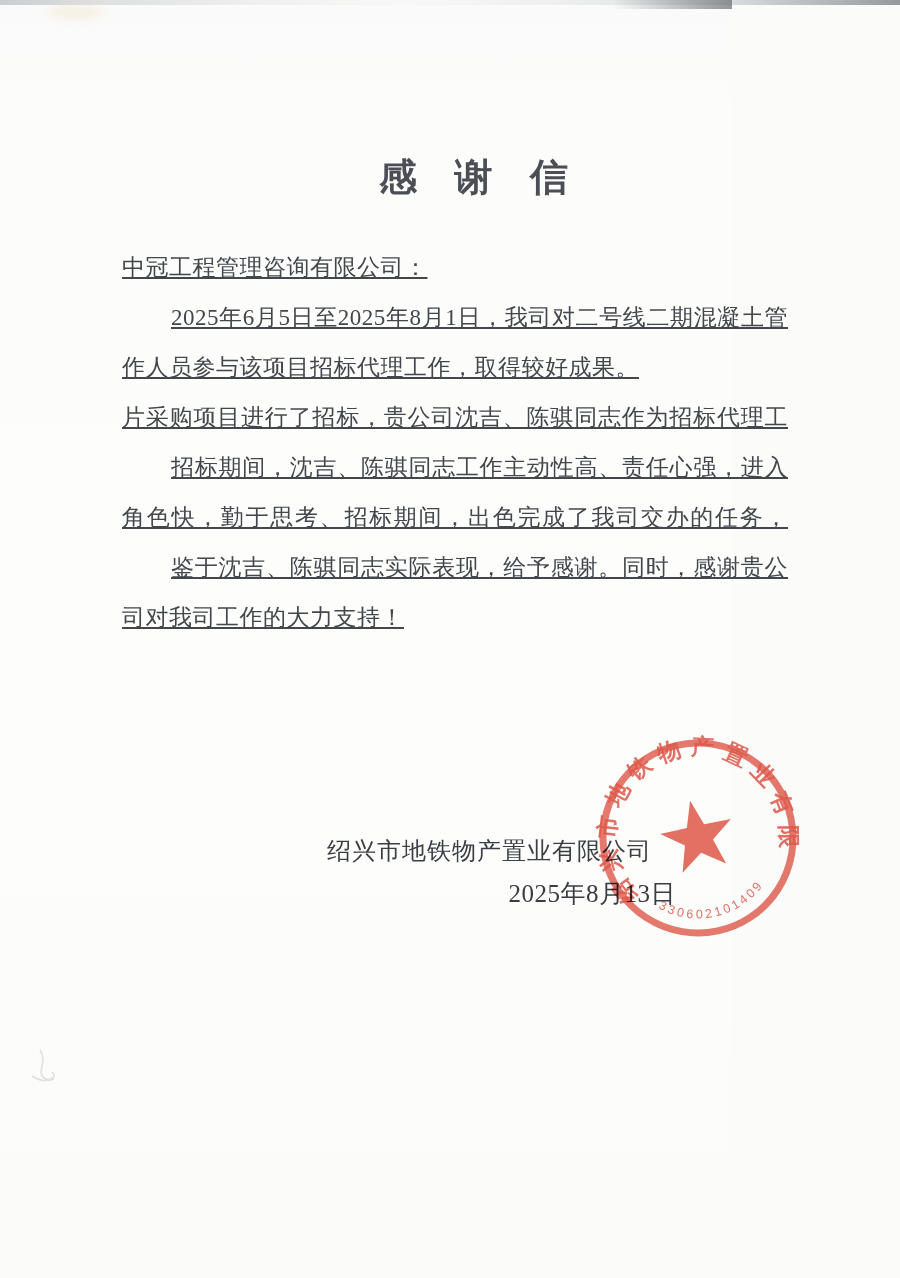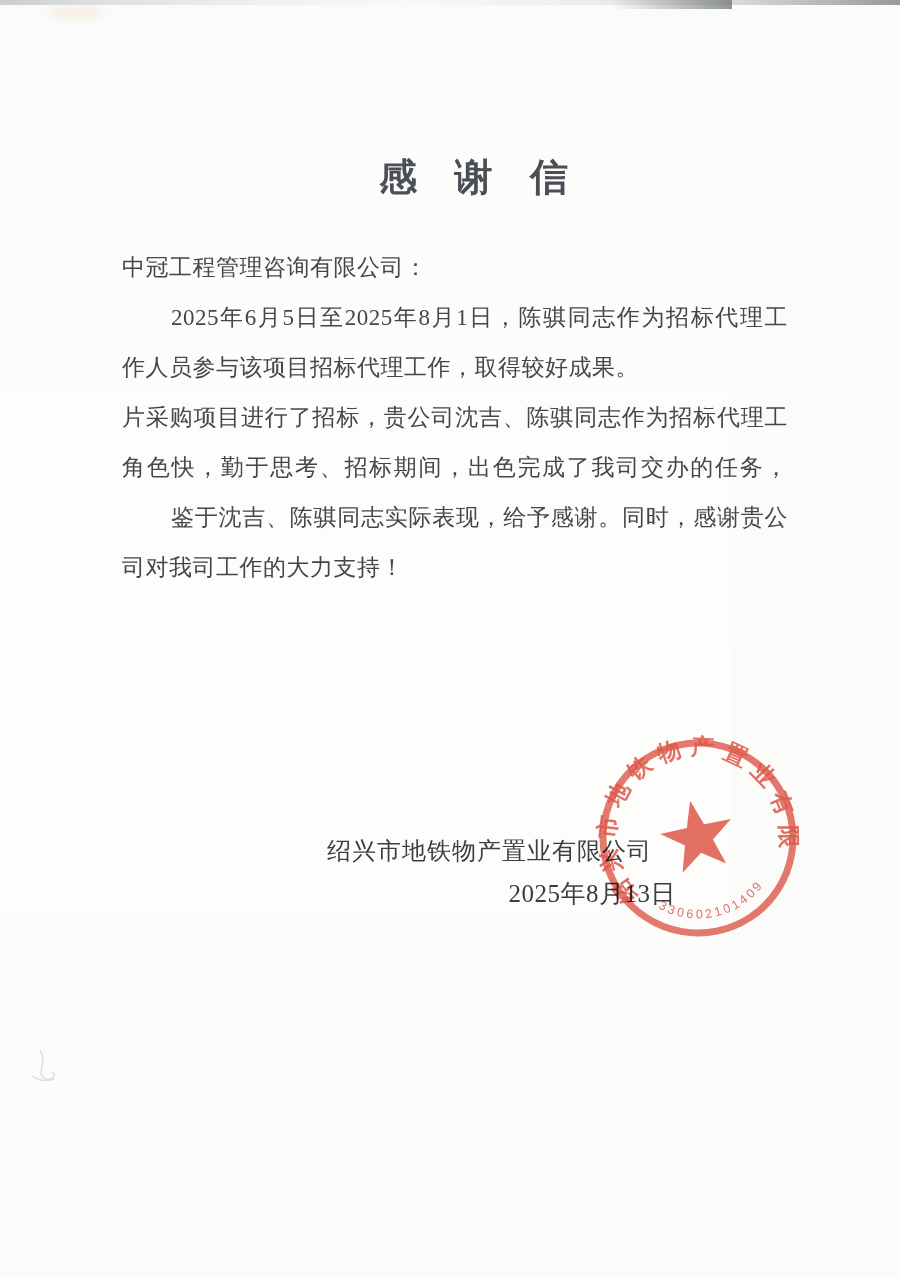--- a/index.html
+++ b/index.html
@@ -52,20 +52,21 @@
     font-weight: bold;
     color: #4b4f55;
     letter-spacing: 5px;
     word-spacing: 17px;
   }
   .body-text {
     position: absolute; left: 122px; top: 243px;
     width: 666px;
     font-size: 23px;
     color: #43474c;
+    text-decoration: underline;
   }
   .line {
     height: 50px;
     line-height: 50px;
     white-space: nowrap;
     letter-spacing: 0.5px;
   }
   .just {
     white-space: normal;
     text-align: justify;
@@ -103,24 +104,25 @@
   <div class="scan-smudge"></div>
   <svg class="scan-squiggle" width="70" height="60" viewBox="0 0 70 60">
     <path d="M22 18 C 30 30, 18 40, 26 46 C 32 50, 40 44, 34 40 M14 44 C 20 48, 28 50, 36 47" fill="none" stroke="#c7cacc" stroke-width="1.6" opacity="0.7"></path>
   </svg>
 
   <div class="title">感 谢 信</div>
 
   <div class="body-text">
     <div class="line">中冠工程管理咨询有限公司：</div>
 
-    <div class="line just indent">2025年6月5日至2025年8月1日，陈骐同志作为招标代理工</div>
+    <div class="line just indent">2025年6月5日至2025年8月1日，我司对二号线二期混凝土管</div>
     <div class="line">作人员参与该项目招标代理工作，取得较好成果。</div>
     <div class="line just">片采购项目进行了招标，贵公司沈吉、陈骐同志作为招标代理工</div>
 
+    <div class="line just indent">招标期间，沈吉、陈骐同志工作主动性高、责任心强，进入</div>
     <div class="line just">角色快，勤于思考、招标期间，出色完成了我司交办的任务，</div>
 
     <div class="line just indent">鉴于沈吉、陈骐同志实际表现，给予感谢。同时，感谢贵公</div>
     <div class="line">司对我司工作的大力支持！</div>
   </div>
 
   <div class="signature">绍兴市地铁物产置业有限公司</div>
   <div class="date">2025年8月13日</div>
 
   <svg class="stamp" viewBox="-112 -112 224 224">

